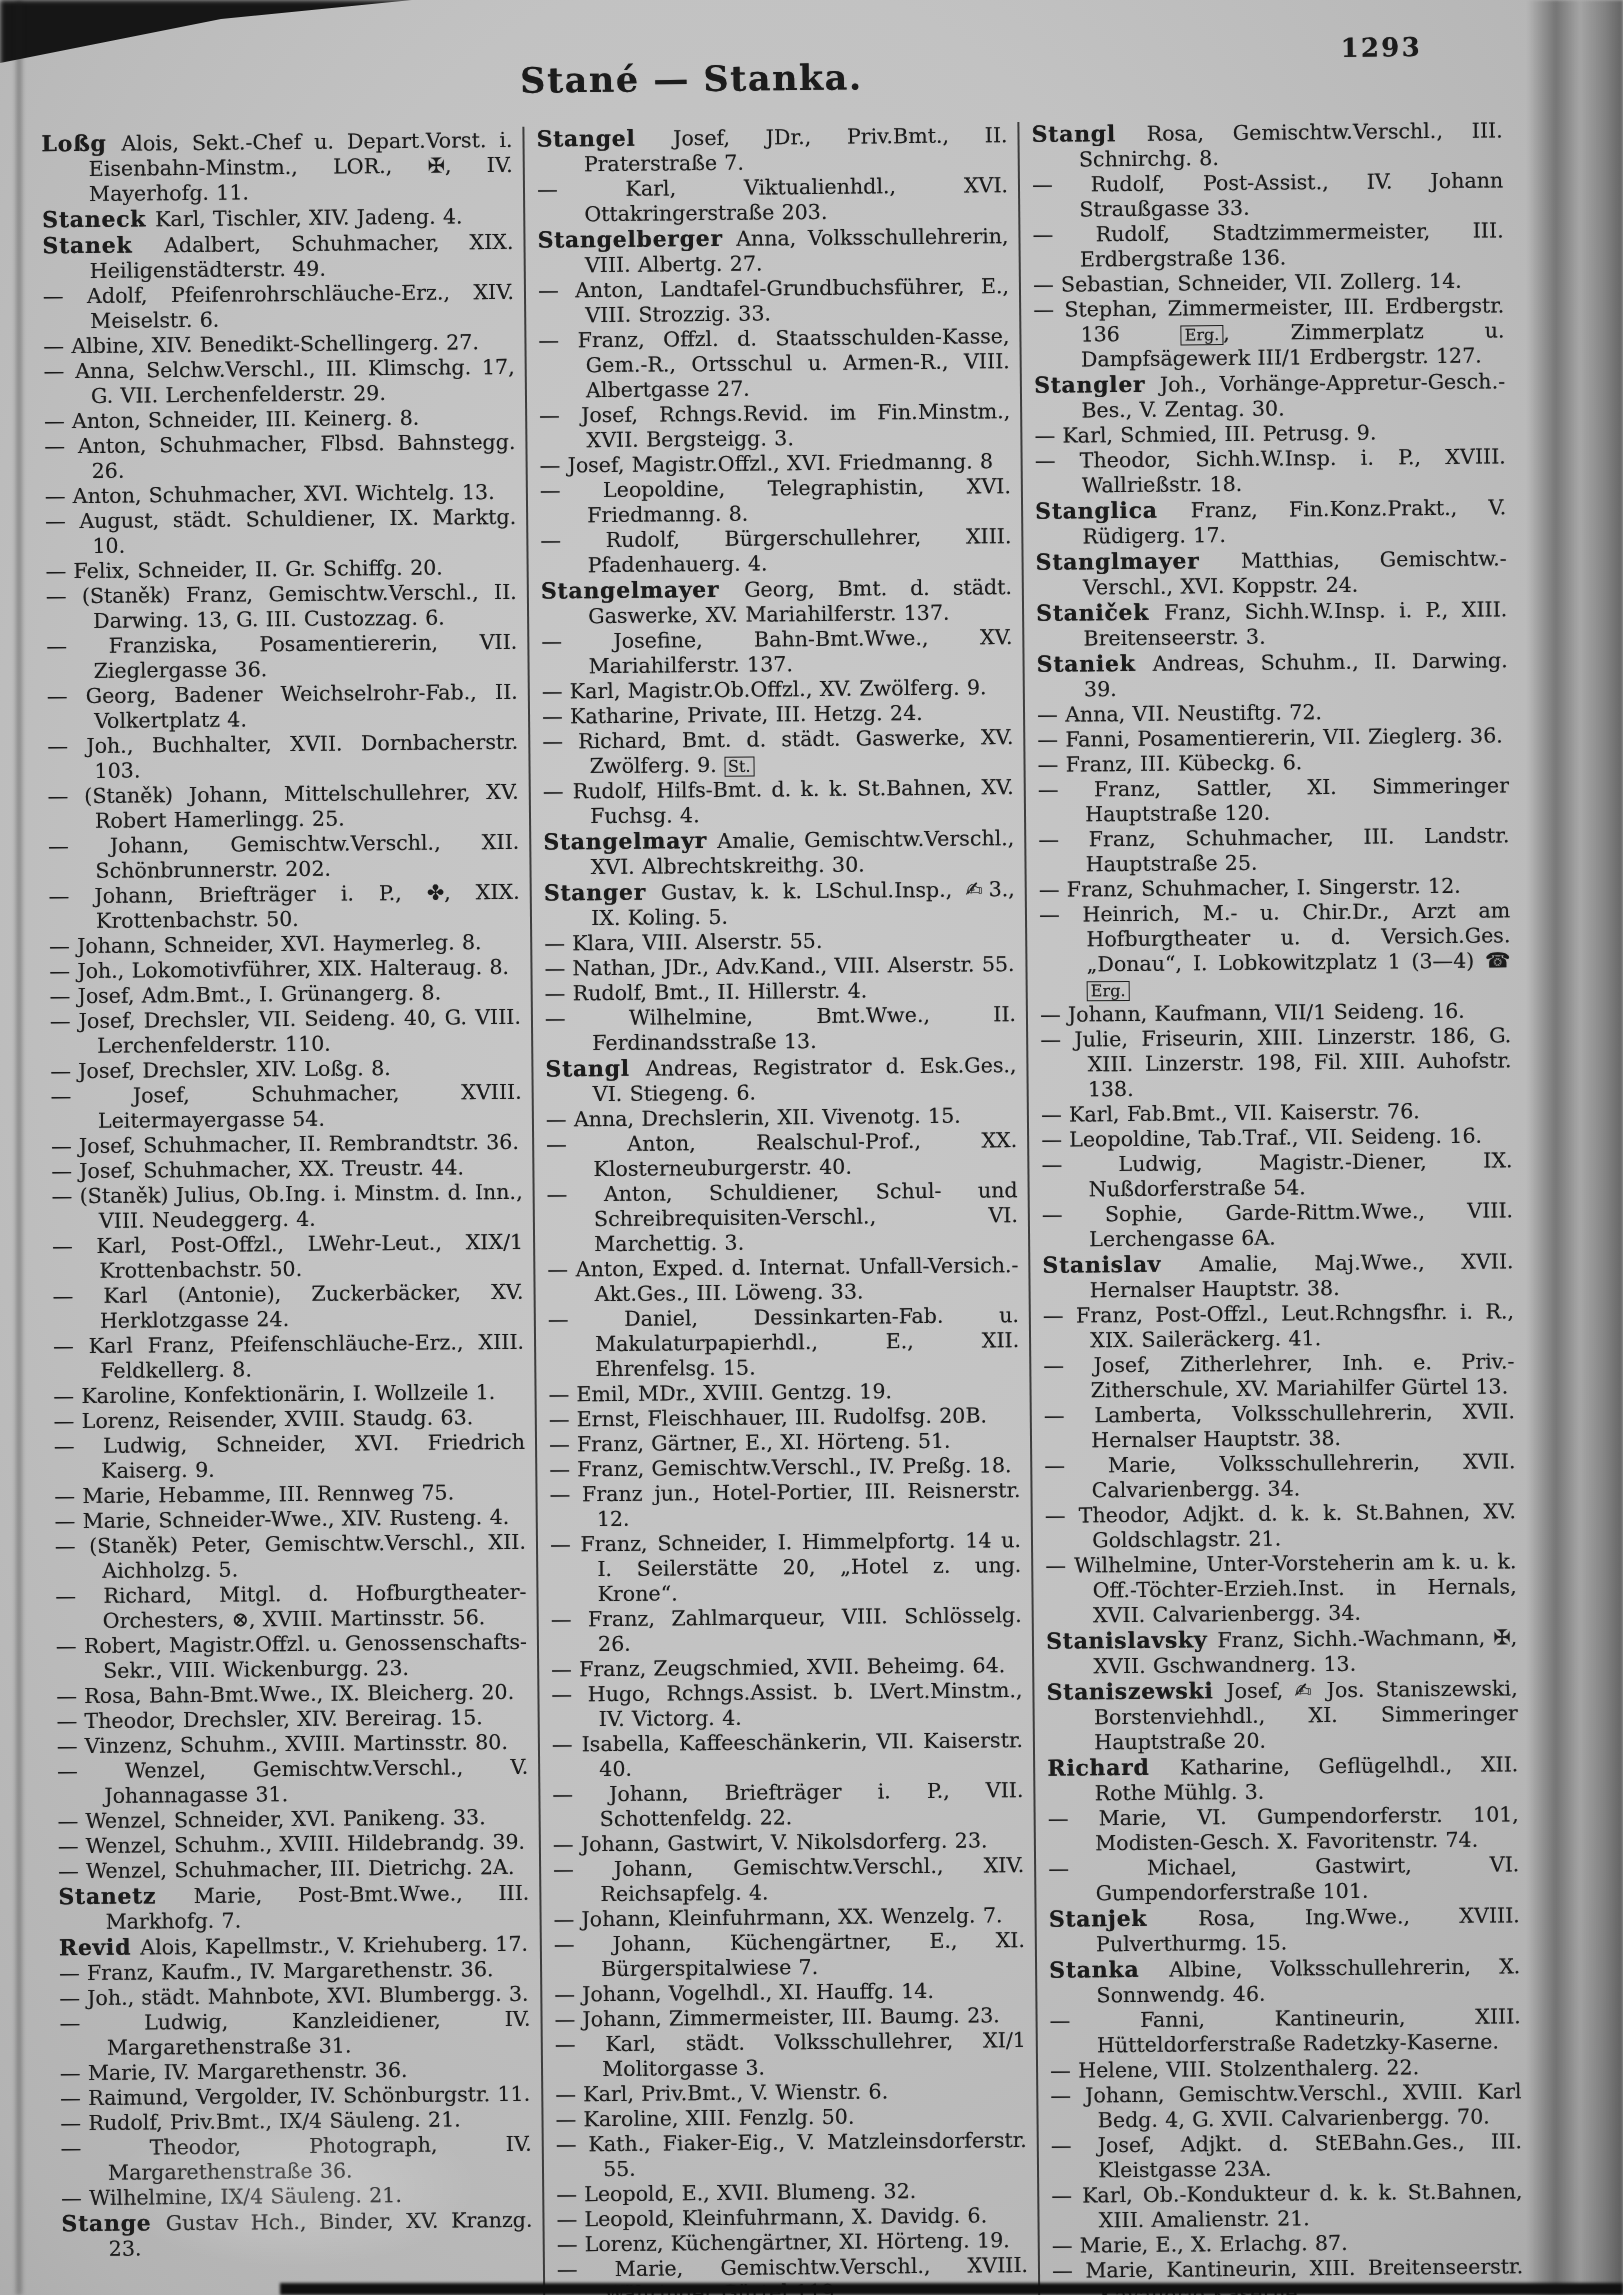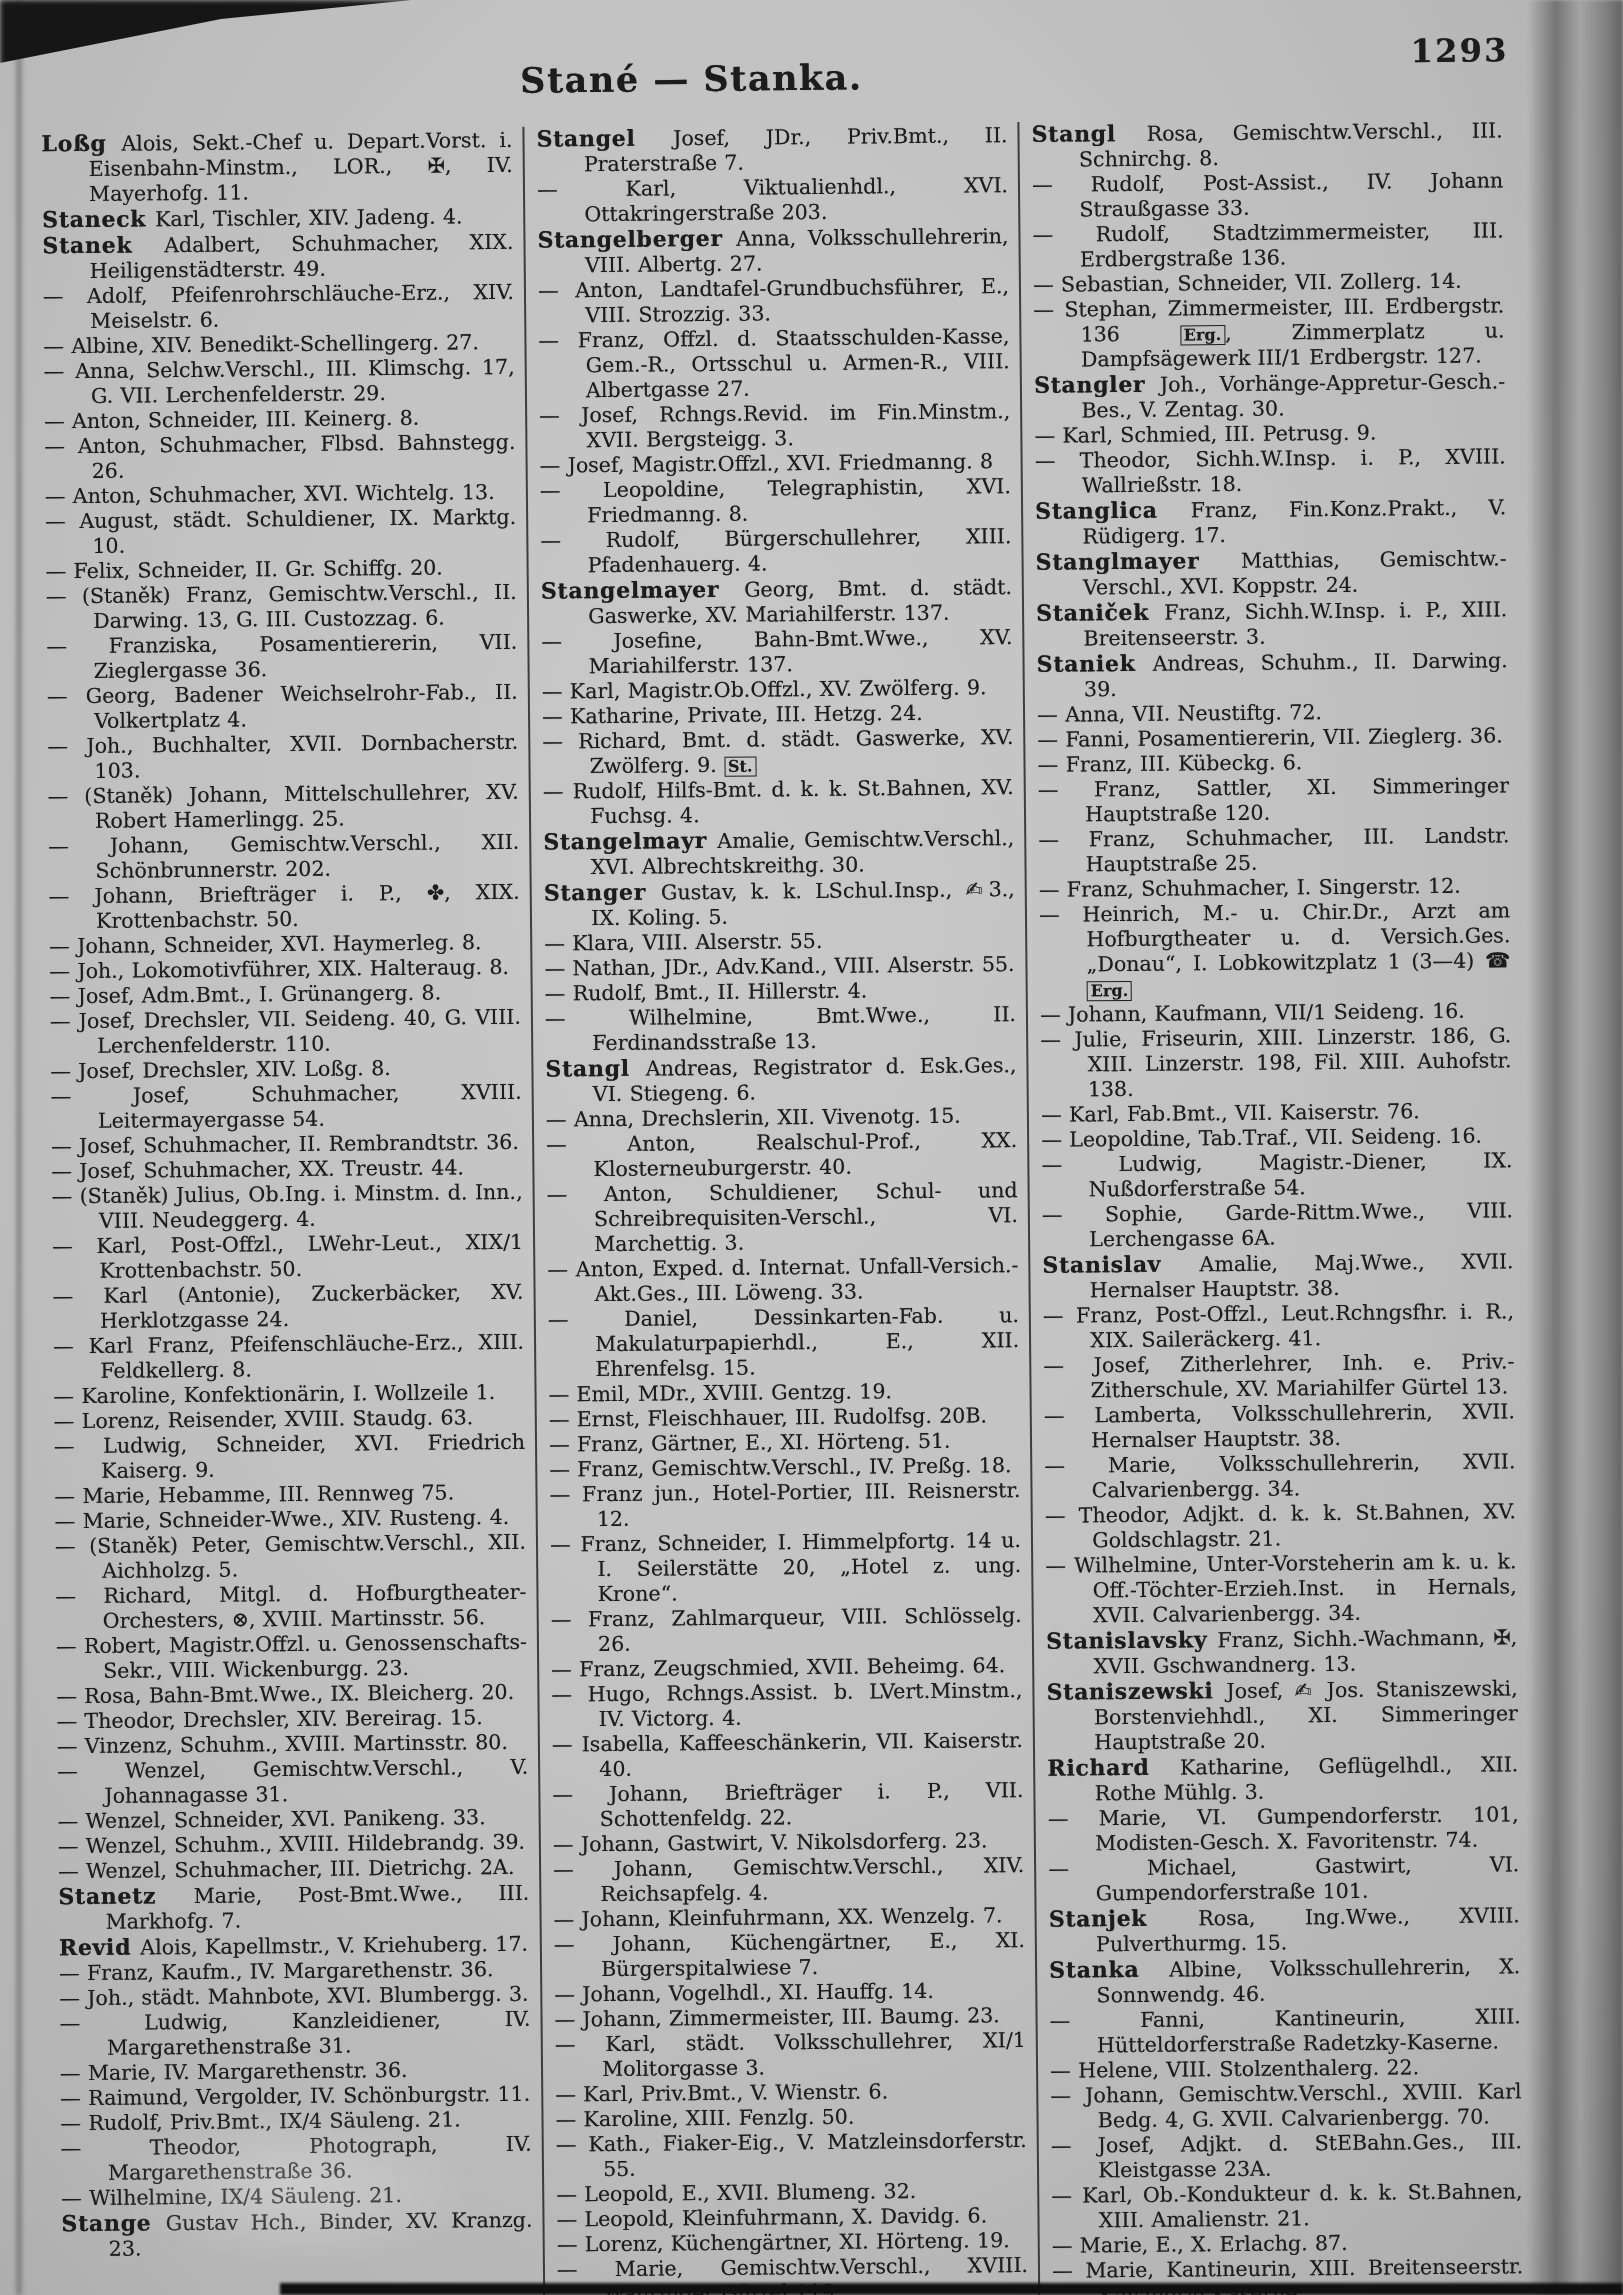--- a/index.html
+++ b/index.html
@@ -7,22 +7,22 @@
     width:1623px;height:2295px;overflow:hidden;position:relative;
     background:radial-gradient(ellipse at 45% 38%, #c9c9c9 0%, #c2c2c2 45%, #b3b3b3 85%, #a6a6a6 100%);
     font-family:"DejaVu Serif","DejaVu Sans",serif;
     color:#1c1c1c;
   }
   .page-inner{
     position:absolute;left:0;top:0;right:0;bottom:0;
     transform:rotate(-0.55deg);transform-origin:50% 40%;
   }
   .page-number{
-    position:absolute;top:38px;left:1419px;
-    font-size:32px;font-weight:bold;letter-spacing:2.2px;
+    position:absolute;top:38px;left:1349px;
+    font-size:26px;font-weight:bold;letter-spacing:2.2px;
     text-shadow:0 0 0.7px rgba(10,10,10,.6);
   }
   .page-title{
     position:absolute;top:57px;left:0;width:1399px;text-align:center;
     font-size:35px;font-weight:bold;letter-spacing:1.5px;
     text-shadow:0 0 0.7px rgba(10,10,10,.65);
   }
   .columns{
     position:absolute;left:49px;top:124px;width:1490px;
     display:flex;flex-direction:row;align-items:stretch;
@@ -44,21 +44,21 @@
     word-spacing:0.7px;
   }
   .lead{
     font-weight:bold;font-size:22px;letter-spacing:0.7px;
     text-shadow:0 0 0.7px rgba(10,10,10,.7);
   }
   .dash{letter-spacing:0;}
   .boxed{
     display:inline-block;border:1.5px solid #1c1c1c;
     padding:0 2.9px;font-size:16px;line-height:17.7px;
-    text-indent:0;font-weight:bold;
+    text-indent:0;font-weight:normal;
   }
   
   .artifact{position:absolute;pointer-events:none;}
   .corner-tl{
     left:0;top:0;width:412px;height:66px;
     background:#161616;
     clip-path:polygon(0 0,412px 0,221px 19px,0 63px);
     filter:blur(2.9px);
   }
   .edge-left{

